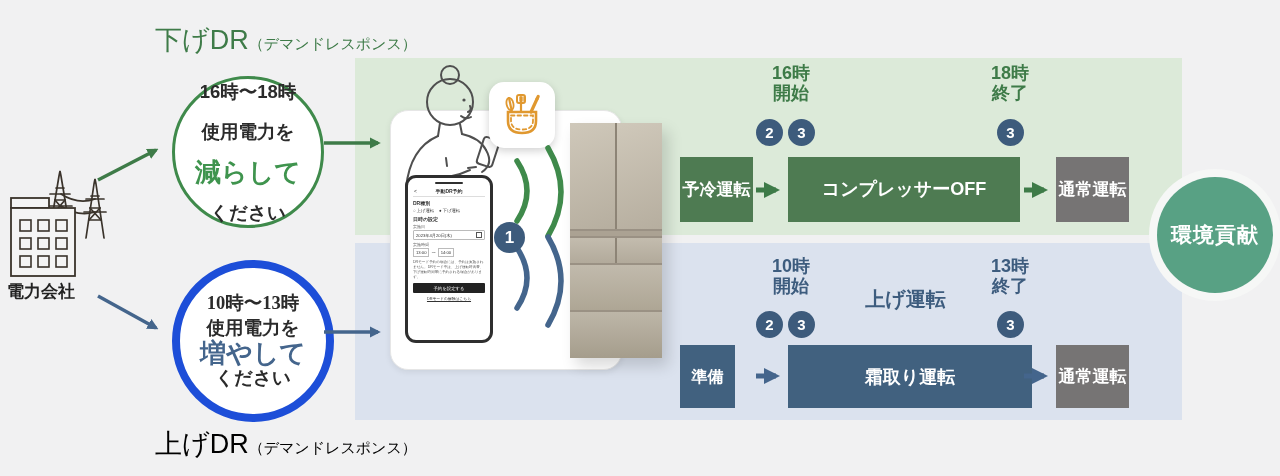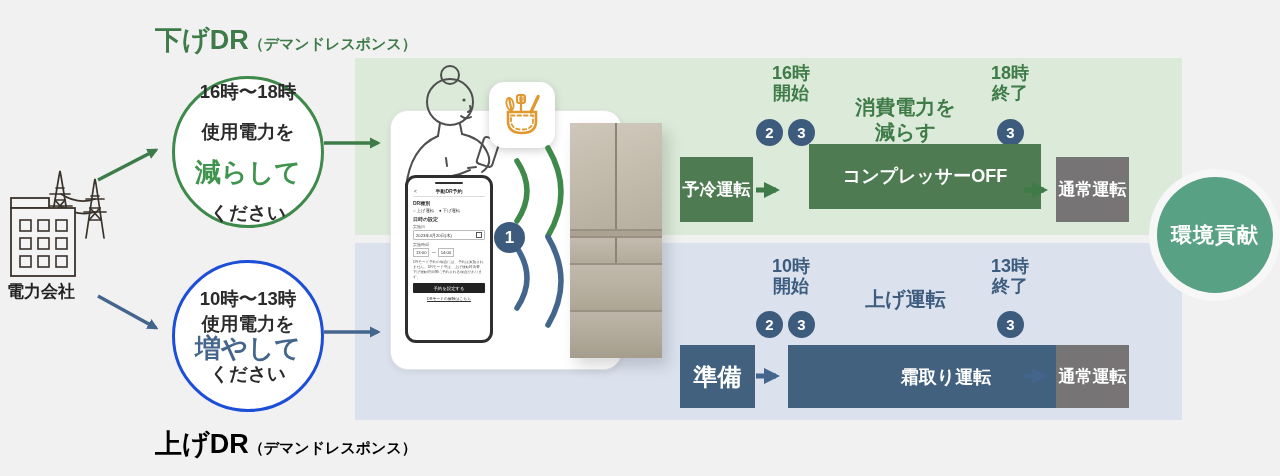--- a/index.html
+++ b/index.html
@@ -6,36 +6,36 @@
   body{font-family:"Liberation Sans","DejaVu Sans",sans-serif;}
   #canvas{position:relative;width:1280px;height:476px;background:#f1f1f2;overflow:hidden;}
   .abs{position:absolute;}
 
   
   .band{position:absolute;width:827px;height:177px;left:355px;}
   #band-down{top:58px;background:#dcead9;}
   #band-up{top:243px;background:#dbe2ee;}
 
   
-  .sec-title{position:absolute;font-weight:bold;white-space:nowrap;}
+  .sec-title{position:absolute;font-weight:normal;white-space:nowrap;}
   .sec-title .t-main{font-size:27px;}
   .sec-title .t-sub{font-size:15px;}
   #title-down{left:155px;top:22px;color:#3e7b48;}
   #title-up{left:155px;top:426px;color:#000000;}
 
   
   #company-icon{left:4px;top:168px;width:128px;height:110px;}
   #company-label{left:7px;top:280px;width:112px;font-size:17px;font-weight:600;color:#222;}
 
   
   .bubble{position:absolute;width:146px;height:146px;border-radius:50%;background:#fff;
     display:flex;flex-direction:column;align-items:center;justify-content:center;
     text-align:center;font-size:18.5px;line-height:25px;font-weight:600;color:#2b2b2b;}
   #bubble-down{left:172px;top:76px;border:3px solid #3f8a4b;justify-content:space-between;}
-  #bubble-up{left:172px;top:260px;border:3px solid #1d4ed8;}
+  #bubble-up{left:172px;top:260px;border:8px solid #1d4ed8;font-family:Liberation Serif, serif;}
   .bubble .hl{font-size:26px;font-weight:bold;}
   #bubble-down .hl{color:#3f944e;}
   #bubble-up .hl{color:#44658c;}
 
   
   #card{left:390px;top:110px;width:230px;height:258px;background:#fff;border:1px solid #e6e6e6;
     border-radius:18px;box-shadow:0 2px 6px rgba(0,0,0,0.08);}
   #woman-illustration{left:394px;top:62px;width:122px;height:195px;}
   #app-icon{left:489px;top:82px;width:66px;height:66px;border-radius:15px;background:#fff;
     box-shadow:0 3px 8px rgba(0,0,0,0.18);display:flex;align-items:center;justify-content:center;}
@@ -88,24 +88,24 @@
     display:flex;align-items:center;justify-content:center;position:relative;}
   .badge.abs-b{position:absolute;}
   .effect{position:absolute;width:165px;text-align:center;font-weight:bold;font-size:20px;line-height:25px;}
   #dl-effect{left:823px;top:95px;color:#3e7b48;}
   #ul-effect{left:823px;top:287px;color:#3d5c7e;}
 
   
   .fbox{position:absolute;display:flex;flex-direction:row;align-items:center;justify-content:center;
     color:#fff;font-weight:bold;text-align:center;font-size:17px;line-height:22px;}
   #dl-box-pre{left:680px;top:157px;width:73px;height:65px;background:#4e7b52;}
-  #dl-box-main{left:788px;top:144px;width:232px;height:65px;background:#4e7b52;font-size:18px;line-height:23px;margin-left:21px;}
+  #dl-box-main{left:788px;top:157px;width:232px;height:65px;background:#4e7b52;font-size:18px;line-height:23px;}
   #dl-box-normal{left:1056px;top:157px;width:73px;height:65px;background:#767474;}
-  #ul-box-prep{left:680px;top:345px;width:75px;height:63px;background:#41617f;font-size:24px;}
-  #ul-box-main{left:788px;top:345px;width:244px;height:63px;background:#41617f;font-size:18px;padding-left:36px;}
+  #ul-box-prep{left:680px;top:345px;width:55px;height:63px;background:#41617f;font-size:16px;}
+  #ul-box-main{left:788px;top:345px;width:244px;height:63px;background:#41617f;font-size:18px;}
   #ul-box-normal{left:1056px;top:345px;width:73px;height:63px;background:#767474;}
 
   
   #result-circle{left:1157px;top:177px;width:116px;height:116px;border-radius:50%;background:#58a184;
     color:#fff;font-size:21px;font-weight:bold;letter-spacing:1px;display:flex;align-items:center;justify-content:center;
     box-shadow:0 0 0 8px #f6f7f6;}
 
   #overlay{left:0;top:0;pointer-events:none;}
 </style>
 </head>
@@ -258,24 +258,20 @@
   </div>
 
   <div id="dl-start" class="time-label green-t">
     <div>16時</div>
     <div>開始</div>
   </div>
   <div id="dl-badges" class="badge-row">
     <div class="badge">2</div>
     <div class="badge">3</div>
   </div>
-  <div id="dl-effect" class="effect">
-    <div>消費電力を</div>
-    <div>減らす</div>
-  </div>
   <div id="dl-end" class="time-label green-t">
     <div>18時</div>
     <div>終了</div>
   </div>
   <div id="dl-end-badge" class="badge abs-b">3</div>
   <div id="dl-box-pre" class="fbox">
     <div>予冷</div>
     <div>運転</div>
   </div>
   <div id="dl-box-main" class="fbox">

